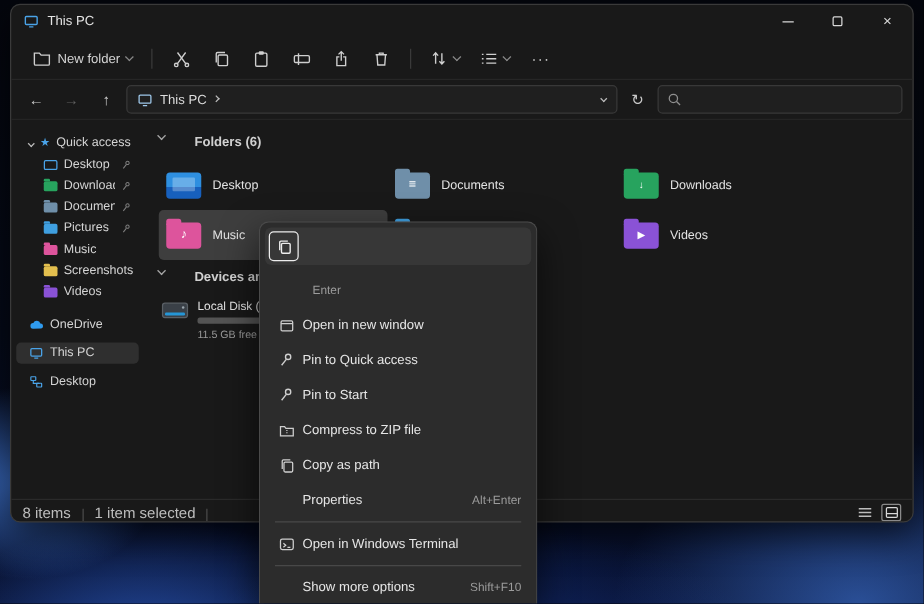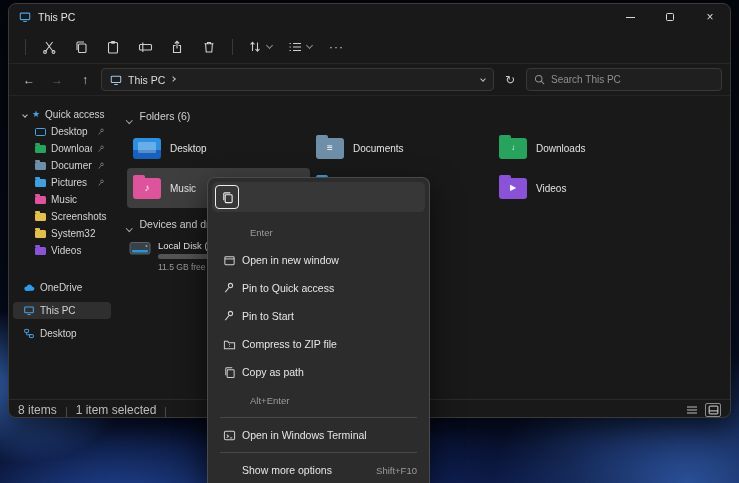--- a/index.html
+++ b/index.html
@@ -60,33 +60,33 @@
   
   .bodyrow{ flex:1; display:flex; min-height:0; }
 
   .sidebar{ width:106px; flex:0 0 auto; padding-top:10px; overflow:hidden; }
   .side-item{ height:17px; display:flex; align-items:center; padding-left:10px; gap:5px; font-size:10px; color:#d4d4d4; margin:0 4px; border-radius:4px; }
   .side-item.child{ padding-left:22px; }
   .side-item.selected{ background:#2f2f2f; }
   .side-item .chev{ width:4px; height:4px; margin:0; }
   .slabel{ white-space:nowrap; overflow:hidden; }
   .pin{ margin-left:auto; margin-right:6px; display:flex; opacity:.8; }
-  .gap8{ margin-top:20px; } .gap6{ margin-top:6px; }
+  .gap8{ margin-top:9px; } .gap6{ margin-top:6px; }
   .mf{ width:11px; height:8px; border-radius:1.5px; position:relative; flex:0 0 auto; }
   .mf::before{ content:""; position:absolute; top:-2px; left:0; width:5px; height:2.5px; background:inherit; border-radius:1px 1px 0 0; }
   .mini-monitor{ width:11px; height:8px; border:1.5px solid #4aa3e8; border-radius:1.5px; flex:0 0 auto; }
   .star-ic{ color:#4aa3e8; font-size:9px; line-height:1; flex:0 0 auto; }
 
   .mf.documents{ background:var(--c-documents); } .mf.downloads{ background:var(--c-downloads); }
   .mf.pictures{ background:var(--c-pictures); } .mf.music{ background:var(--c-music); }
   .mf.yellow{ background:var(--c-yellow_folder); } .mf.videos{ background:var(--c-videos); }
 
   
   .content{ flex:1; position:relative; padding:12px 0 0 12px; min-width:0; }
-  .sec-head{ display:flex; align-items:flex-end; gap:8px; color:#d0d0d0; font-size:10.5px; height:14px; }
+  .sec-head{ display:flex; align-items:flex-start; gap:24px; color:#d0d0d0; font-size:10.5px; height:14px;font-weight:bold; }
   .sec-head .chev{ width:4.5px; height:4.5px; border-color:#a8a8a8; }
   .grid{ display:grid; grid-template-columns:183px 183px 183px; margin-top:6px; }
   .tile{ height:40px; display:flex; align-items:center; gap:9px; padding:0 6px; border-radius:4px; }
   .tile.selected{ background:#3e3e3e; }
   .ficon{ width:28px; height:21px; border-radius:2px 3px 3px 3px; position:relative; display:flex; align-items:center; justify-content:center; flex:0 0 auto; }
   .ficon::before{ content:""; position:absolute; top:-3px; left:0; width:12px; height:5px; background:inherit; border-radius:2px 2px 0 0; }
   .ficon.no-tab::before{ display:none; }
   .ficon.desktop{ background:linear-gradient(180deg,var(--c-desktop) 0 55%, #1760bd 55% 100%); border-radius:3px; }
   .ficon.desktop::after{ content:""; position:absolute; inset:4px 5px 6px 5px; background:rgba(255,255,255,.28); border-radius:1px; }
   .ficon.documents{ background:var(--c-documents); }
@@ -151,20 +151,27 @@
         <div class="cap-btn">
             <span class="glyph-max"></span>
           </div>
         <div class="cap-btn">
             <span class="glyph-close">×</span>
           </div>
       </div>
     </div>
 
     <div class="toolbar">
+      <div class="tb-btn">
+        <svg class="ic" width="15" height="13" viewBox="0 0 15 13">
+            <path d="M1.5 2.5 h4 l1.4 1.6 h6.6 v7 a1 1 0 0 1 -1 1 h-10 a1 1 0 0 1 -1 -1 z" fill="none" stroke="#cfcfcf" stroke-width="1.1"></path>
+          </svg>
+        <span>New folder</span>
+        <span class="chev dim"></span>
+      </div>
       <span class="tb-sep"></span>
       <div class="tb-ic">
         <svg class="ic" width="14" height="14" viewBox="0 0 14 14" stroke="#cfcfcf" stroke-width="1.1" fill="none">
             <path d="M4 2 L11 11.5 M10.5 2 L3.5 11.5"></path>
             <circle cx="3" cy="12" r="1.4"></circle>
             <circle cx="11.5" cy="12" r="1.4"></circle>
           </svg>
       </div>
       <div class="tb-ic">
         <svg class="ic" width="14" height="14" viewBox="0 0 14 14" stroke="#cfcfcf" stroke-width="1.1" fill="none">
@@ -232,21 +239,20 @@
         <span class="addr-end">
             <span class="chev"></span>
           </span>
       </div>
       <div class="refresh-btn">↻</div>
       <div class="searchbox">
         <svg class="ic" width="11" height="11" viewBox="0 0 14 14" stroke="#8f8f8f" stroke-width="1.3" fill="none">
             <circle cx="6" cy="6" r="4.2"></circle>
             <line x1="9.2" y1="9.2" x2="12.8" y2="12.8"></line>
           </svg>
-        <input type="text" placeholder="Search This PC" style="">
       </div>
     </div>
 
     <div class="bodyrow">
 
       <div class="sidebar">
         <div class="side-item">
           <span class="chev"></span>
           <span class="star-ic">★</span>
           <span class="slabel">Quick access</span>
@@ -291,24 +297,20 @@
               </svg>
             </span>
         </div>
         <div class="side-item child">
           <span class="mf music"></span>
           <span class="slabel">Music</span>
         </div>
         <div class="side-item child">
           <span class="mf yellow"></span>
           <span class="slabel">Screenshots</span>
-        </div>
-        <div class="side-item child">
-          <span class="mf yellow"></span>
-          <span class="slabel">System32</span>
         </div>
         <div class="side-item child">
           <span class="mf videos"></span>
           <span class="slabel">Videos</span>
         </div>
         <div class="side-item gap8">
           <svg class="ic" width="12" height="9" viewBox="0 0 14 10">
               <path d="M4 9 a2.6 2.6 0 0 1 .3 -5.2 A3.4 3.4 0 0 1 10.8 4.2 a2.3 2.3 0 0 1 .4 4.6 z" fill="#2f9bef"></path>
             </svg>
           <span class="slabel">OneDrive</span>
@@ -482,20 +484,21 @@
             <rect x="4.5" y="4" width="7.5" height="8.5" rx="1"></rect>
             <path d="M3 10 V3 a1 1 0 0 1 1 -1 h6"></path>
           </svg>
       </span>
       <span class="cm-label">Copy as path</span>
       <span class="cm-short"></span>
     </div>
 
     <div class="cm-item">
       <span class="cm-icslot"></span>
+      <span class="cm-label">Properties</span>
       <span class="cm-short">Alt+Enter</span>
     </div>
 
     <div class="cm-sep"></div>
 
     <div class="cm-item">
       <span class="cm-icslot">
         <svg class="ic" width="13" height="13" viewBox="0 0 14 14" stroke="#cfcfcf" stroke-width="1.1" fill="none">
             <rect x="1.5" y="2.5" width="11" height="9" rx="1.5"></rect>
             <path d="M4 6 l2 1.7 -2 1.7"></path>

